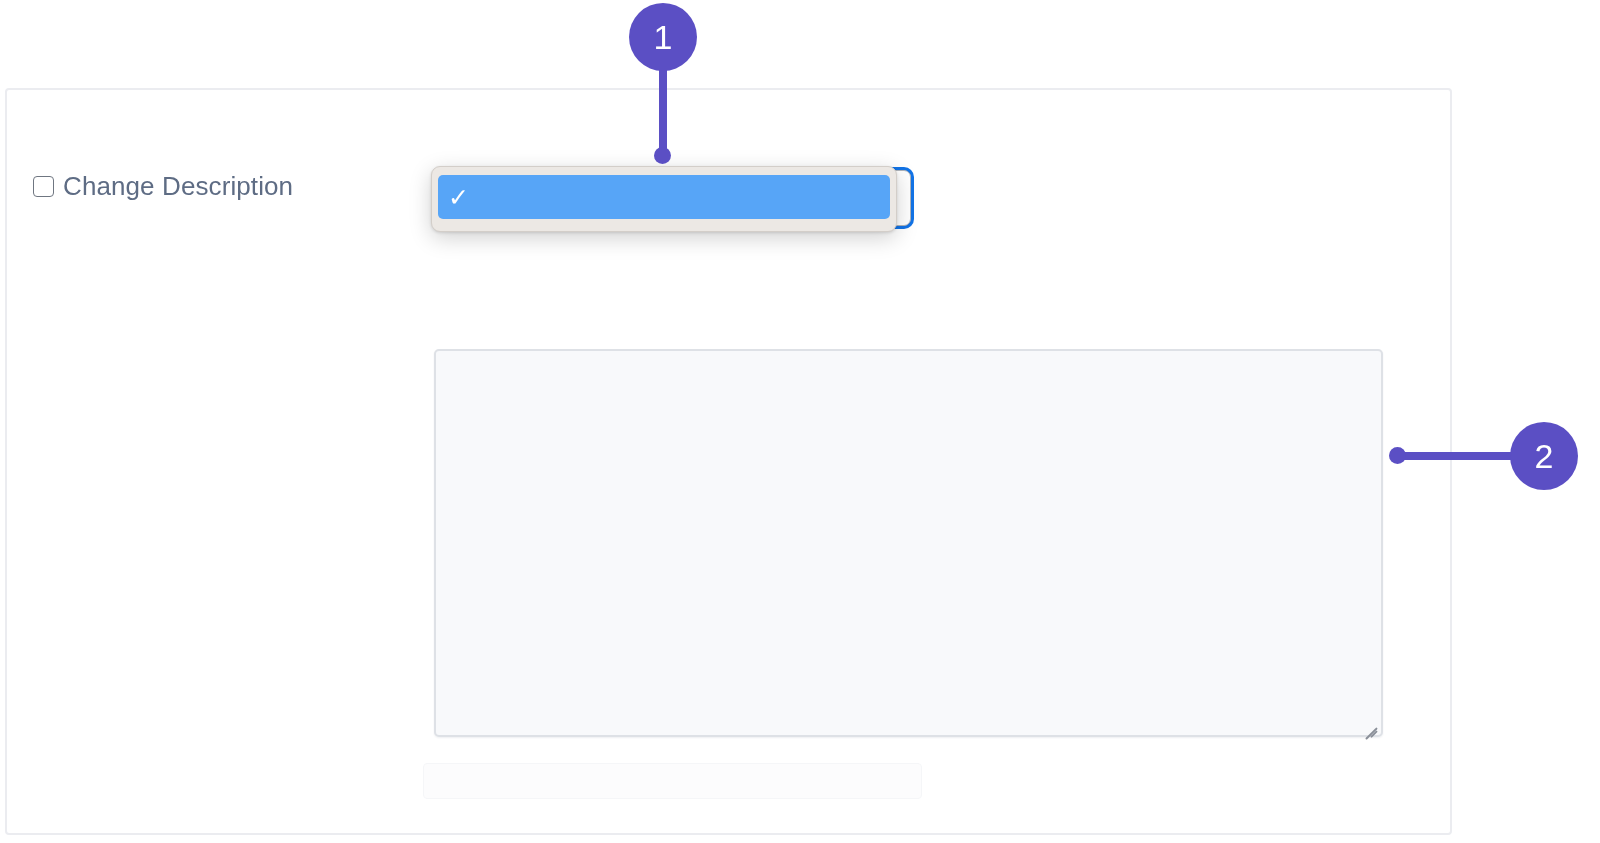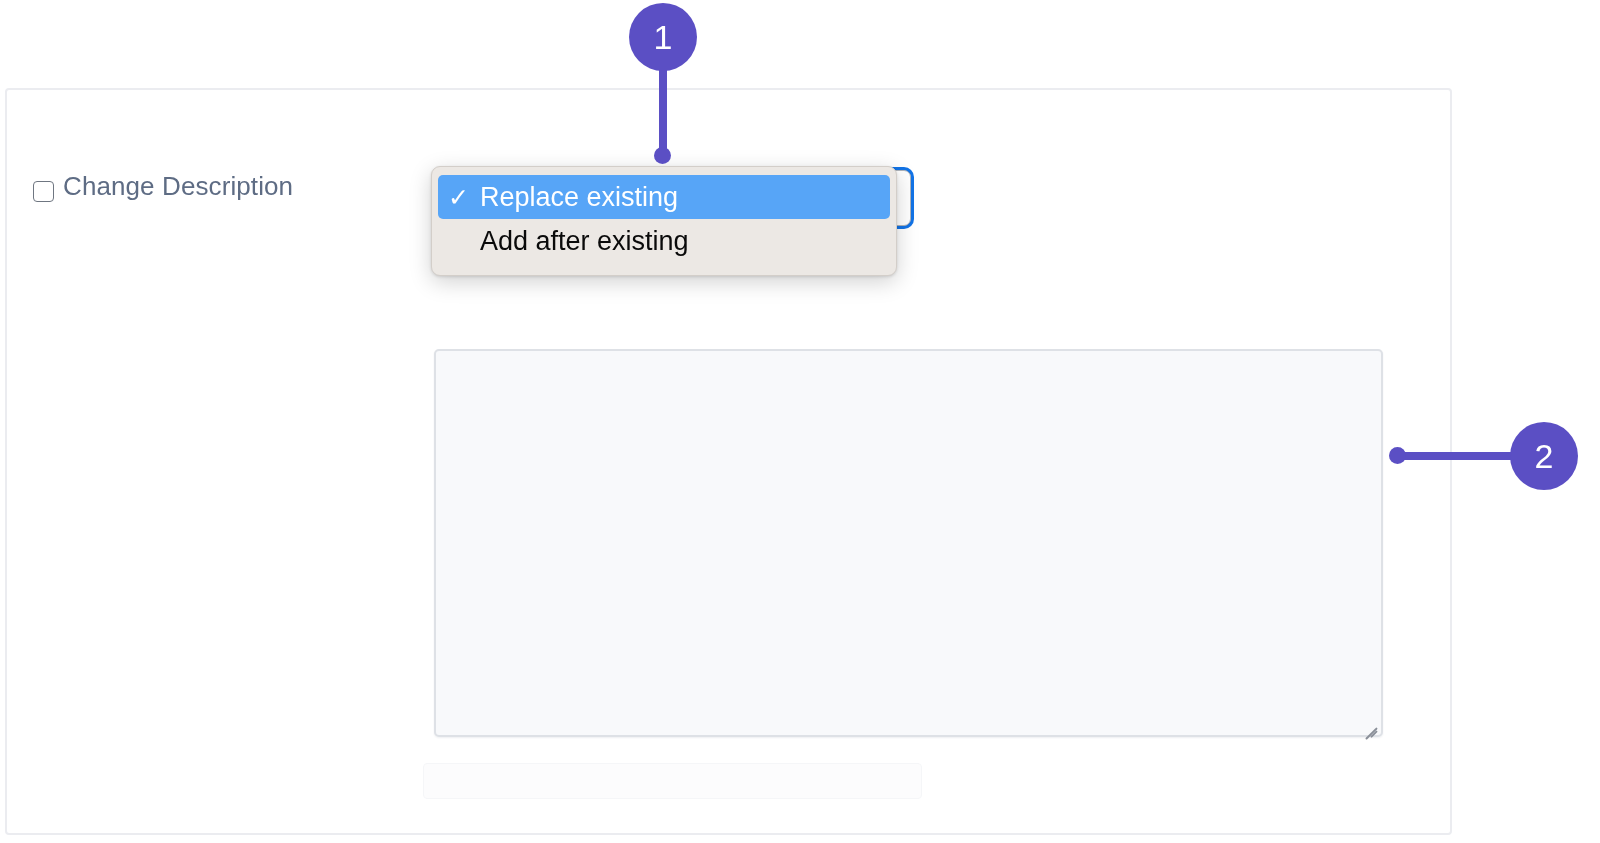--- a/index.html
+++ b/index.html
@@ -28,21 +28,21 @@
     border-radius: 4px;
     background: #ffffff;
   }
 
   
   #form-row {
     position: absolute;
     left: 33px;
     top: 171px;
     display: flex;
-    align-items: flex-end;
+    align-items: center;
     gap: 9px;
   }
   #change-desc-checkbox {
     width: 21px;
     height: 21px;
     box-sizing: border-box;
     border: 1.6px solid #6F7681;
     border-radius: 4px;
     background: #ffffff;
     flex: none;
@@ -207,28 +207,23 @@
   <div id="change-desc-checkbox"></div>
   <div id="change-desc-label">Change Description</div>
 </div>
 
 <div id="change-type-select"></div>
 
 <div id="change-type-popup">
 
   <div class="popup-option is-selected">
     <span class="option-check">✓</span>
-    <span class="option-label">Replace existing</span>
   </div>
 
 
-  <div class="popup-option">
-    <span class="option-check"></span>
-    <span class="option-label">Add after existing</span>
-  </div>
 
 </div>
 
 <div id="description-textarea">
   <div id="textarea-resize-handle">
     <span></span>
       <span></span>
   </div>
 </div>
 

